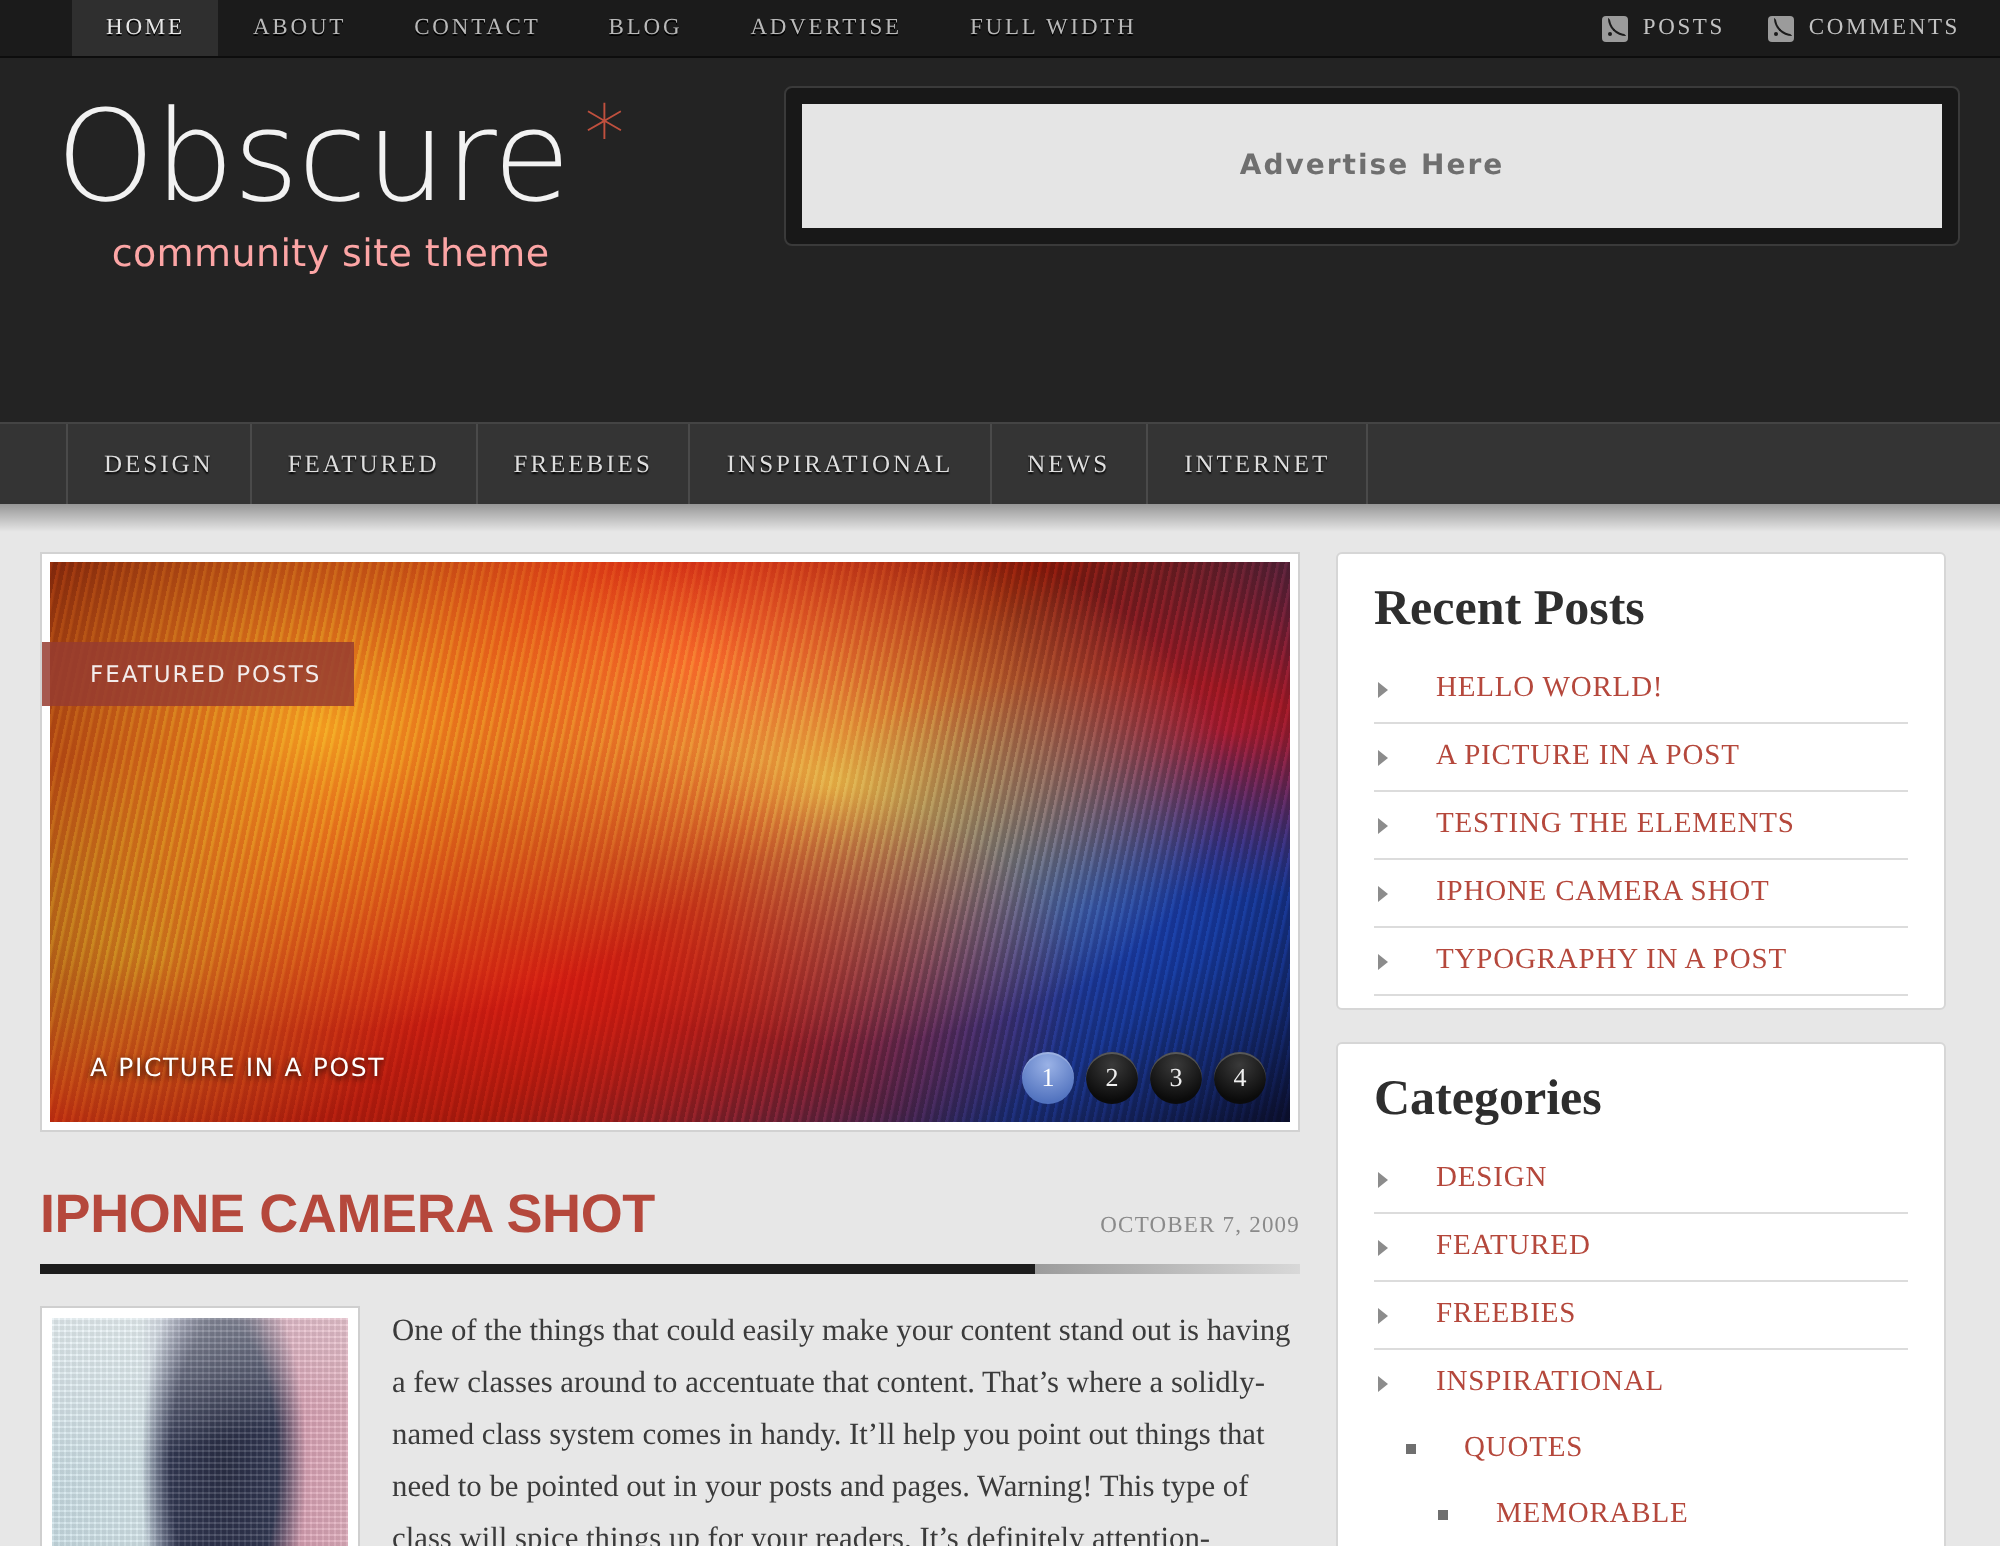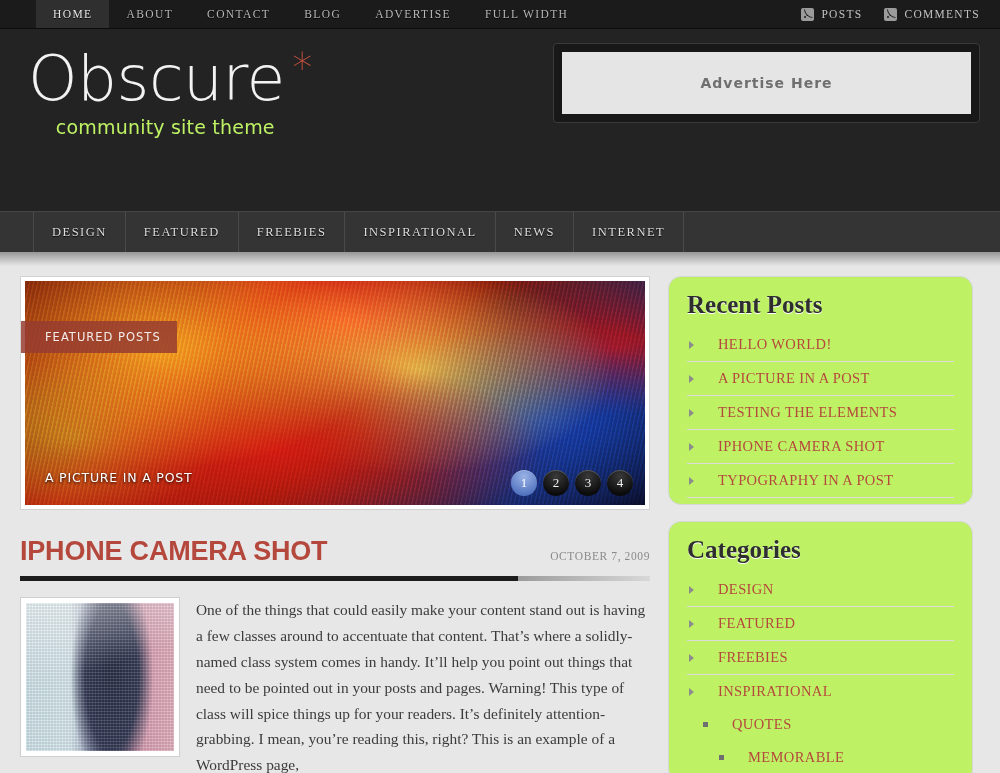--- a/index.html
+++ b/index.html
@@ -123,32 +123,32 @@
     color: #c0503e;
     font-size: 40px;
     position: absolute;
     top: 1px;
     right: -27px;
     font-family: "DejaVu Sans", sans-serif;
   }
   .logo-tagline {
     font-family: "DejaVu Sans", sans-serif;
     font-size: 19px;
-    color: #bef264;
+    color: #fca5a5;
     text-align: right;
     margin-top: 6px;
     padding-right: 10px;
     letter-spacing: 0.2px;
   }
 
   .ad-box {
     position: absolute;
     right: 20px;
     top: 14px;
-    width: 427px;
+    width: 588px;
     height: 80px;
     background: #181818;
     border: 1px solid #3a3a3a;
     border-radius: 4px;
     padding: 8px;
   }
   .ad-inner {
     width: 100%;
     height: 100%;
     background: #e5e5e5;
@@ -203,21 +203,21 @@
   }
   .content { width: 630px; flex: 0 0 630px; }
   .sidebar { width: 305px; flex: 0 0 305px; }
 
   
   .slider {
     position: relative;
     background: #fff;
     border: 1px solid #d2d2d2;
     padding: 4px;
-    height: 234px;
+    height: 290px;
   }
   .slider-img {
     position: relative;
     width: 100%; height: 100%;
     overflow: hidden;
     background:
       radial-gradient(ellipse 60% 90% at 22% 30%, rgba(255,190,40,0.85), rgba(255,190,40,0) 60%),
       radial-gradient(ellipse 70% 70% at 40% 75%, rgba(220,30,20,0.9), rgba(220,30,20,0) 62%),
       radial-gradient(ellipse 55% 80% at 63% 40%, rgba(255,230,90,0.75), rgba(255,230,90,0) 58%),
       radial-gradient(ellipse 50% 70% at 84% 62%, rgba(20,70,190,0.85), rgba(20,70,190,0) 60%),
@@ -340,23 +340,23 @@
   .post-text {
     flex: 1;
     font-family: "Liberation Serif", serif;
     font-size: 15.4px;
     line-height: 1.68;
     color: #3b3b3b;
   }
 
   
   .widget {
-    background: #bef264;
+    background: #ffffff;
     border: 1px solid #d6d6d6;
-    border-radius: 13px;
+    border-radius: 3px;
     padding: 14px 18px 6px 18px;
     margin-bottom: 16px;
   }
   .widget-title {
     font-family: "Liberation Serif", serif;
     font-size: 25px;
     color: #2e2e2e;
     margin-bottom: 9px;
     text-shadow: 0 1px 0 #fff;
   }

